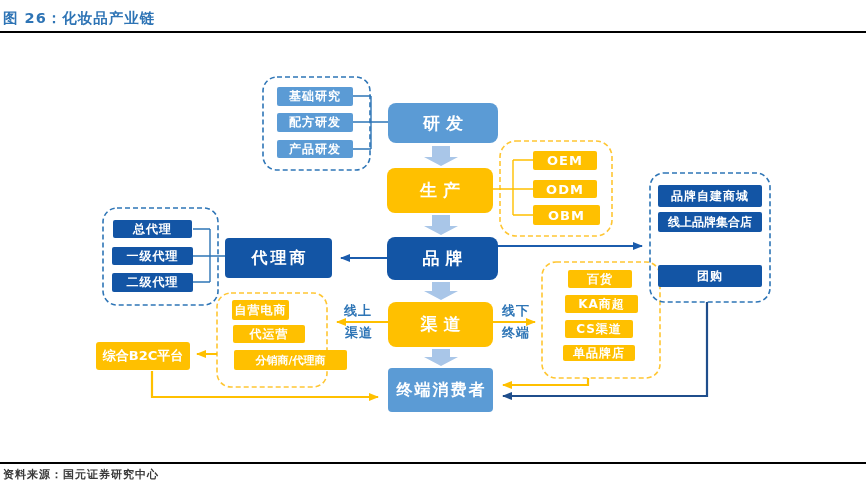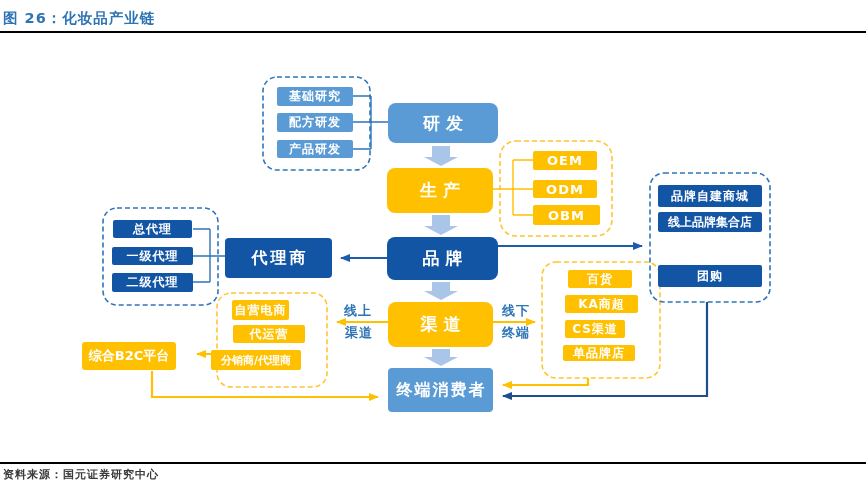--- a/index.html
+++ b/index.html
@@ -103,26 +103,26 @@
   <div class="node gd sm" style="left:533px;top:180px;width:64px;height:18px;font-size:13px;">ODM</div>
   <div class="node gd sm" style="left:533px;top:205px;width:67px;height:20px;font-size:13px;">OBM</div>
 
   <div class="node db mid" style="left:225px;top:238px;width:107px;height:40px;">代理商</div>
   <div class="node db sm" style="left:113px;top:220px;width:79px;height:18px;">总代理</div>
   <div class="node db sm" style="left:112px;top:247px;width:81px;height:18px;">一级代理</div>
   <div class="node db sm" style="left:112px;top:273px;width:81px;height:19px;">二级代理</div>
 
   <div class="node gd sm" style="left:232px;top:300px;width:57px;height:20px;">自营电商</div>
   <div class="node gd sm" style="left:233px;top:325px;width:72px;height:18px;">代运营</div>
-  <div class="node gd xs" style="left:211px;top:350px;width:90px;height:20px;">分销商/代理商</div>
-  <div class="node gd" style="left:82px;top:342px;width:94px;height:28px;font-size:13px;border-radius:3px;">综合B2C平台</div>
+  <div class="node gd xs" style="left:234px;top:350px;width:113px;height:20px;">分销商/代理商</div>
+  <div class="node gd" style="left:96px;top:342px;width:94px;height:28px;font-size:13px;border-radius:3px;">综合B2C平台</div>
 
   <div class="node gd sm" style="left:568px;top:270px;width:64px;height:18px;">百货</div>
   <div class="node gd sm" style="left:565px;top:295px;width:73px;height:18px;">KA商超</div>
-  <div class="node gd sm" style="left:565px;top:320px;width:60px;height:18px;">CS渠道</div>
+  <div class="node gd sm" style="left:565px;top:320px;width:68px;height:18px;">CS渠道</div>
   <div class="node gd sm" style="left:563px;top:345px;width:72px;height:16px;">单品牌店</div>
 
   <div class="node db sm" style="left:658px;top:185px;width:104px;height:22px;">品牌自建商城</div>
   <div class="node db sm" style="left:658px;top:212px;width:104px;height:20px;letter-spacing:0;">线上品牌集合店</div>
   <div class="node db sm" style="left:658px;top:265px;width:104px;height:22px;">团购</div>
 
   <div class="flowlabel" style="left:340px;top:303px;">线上</div>
   <div class="flowlabel" style="left:341px;top:325px;">渠道</div>
   <div class="flowlabel" style="left:498px;top:303px;">线下</div>
   <div class="flowlabel" style="left:498px;top:325px;">终端</div>

